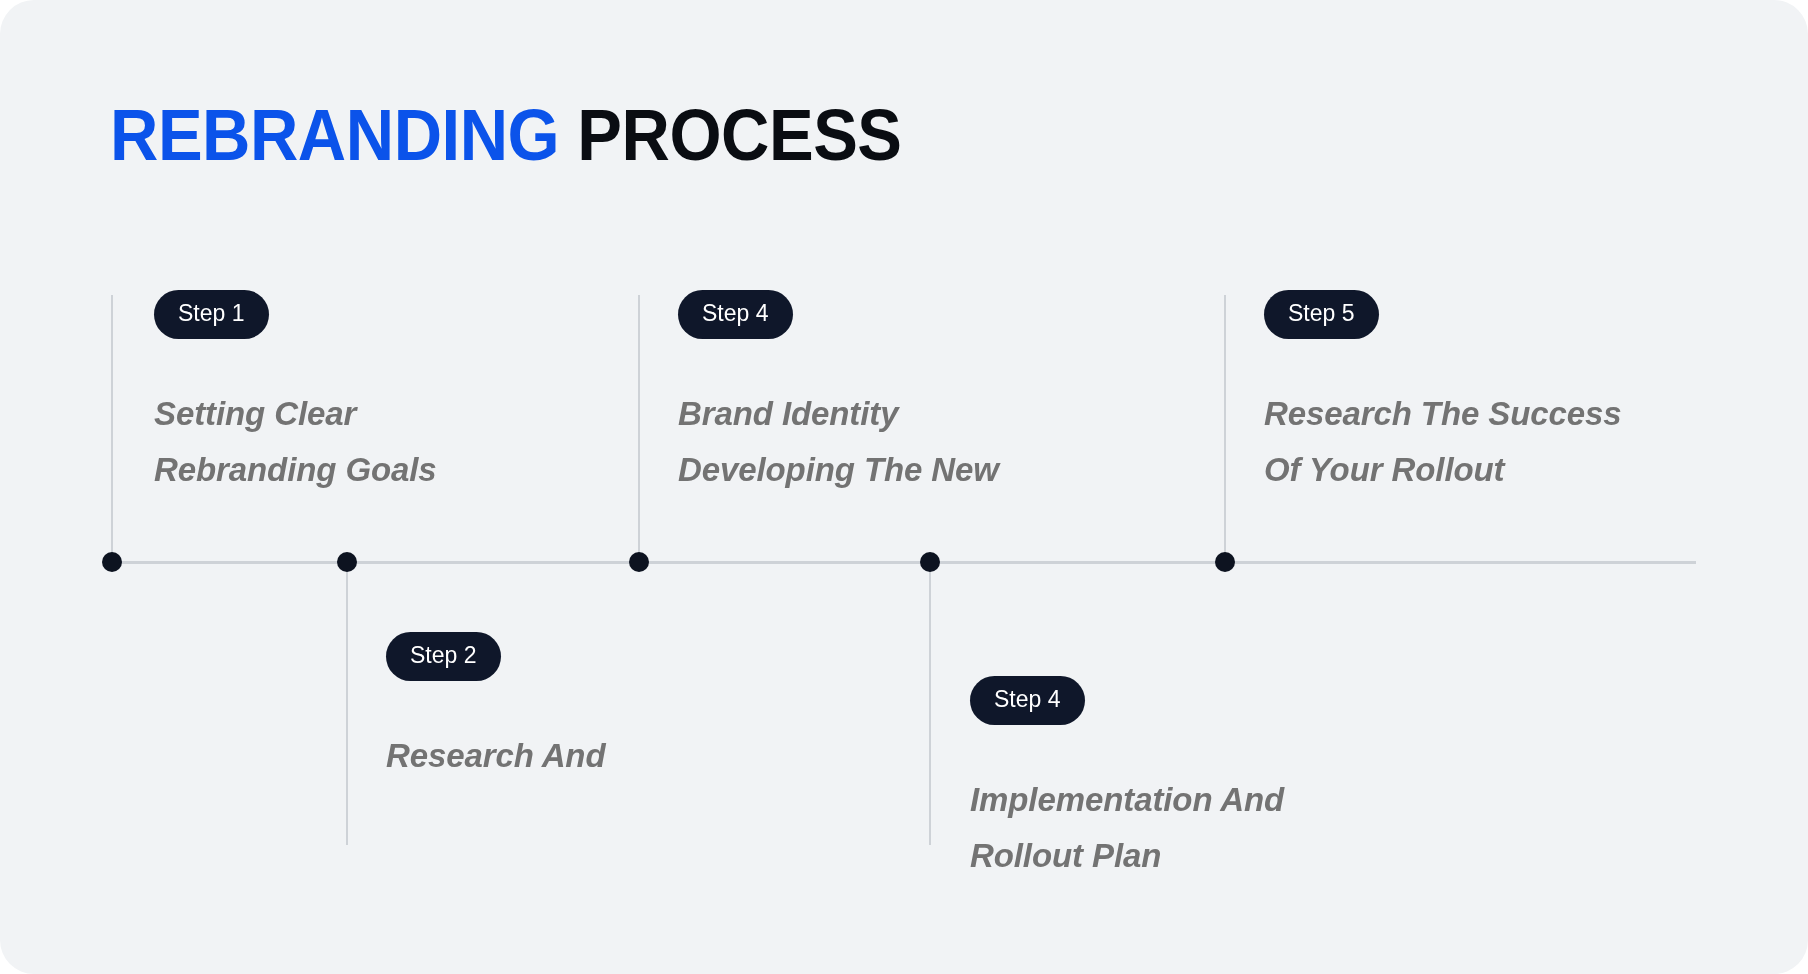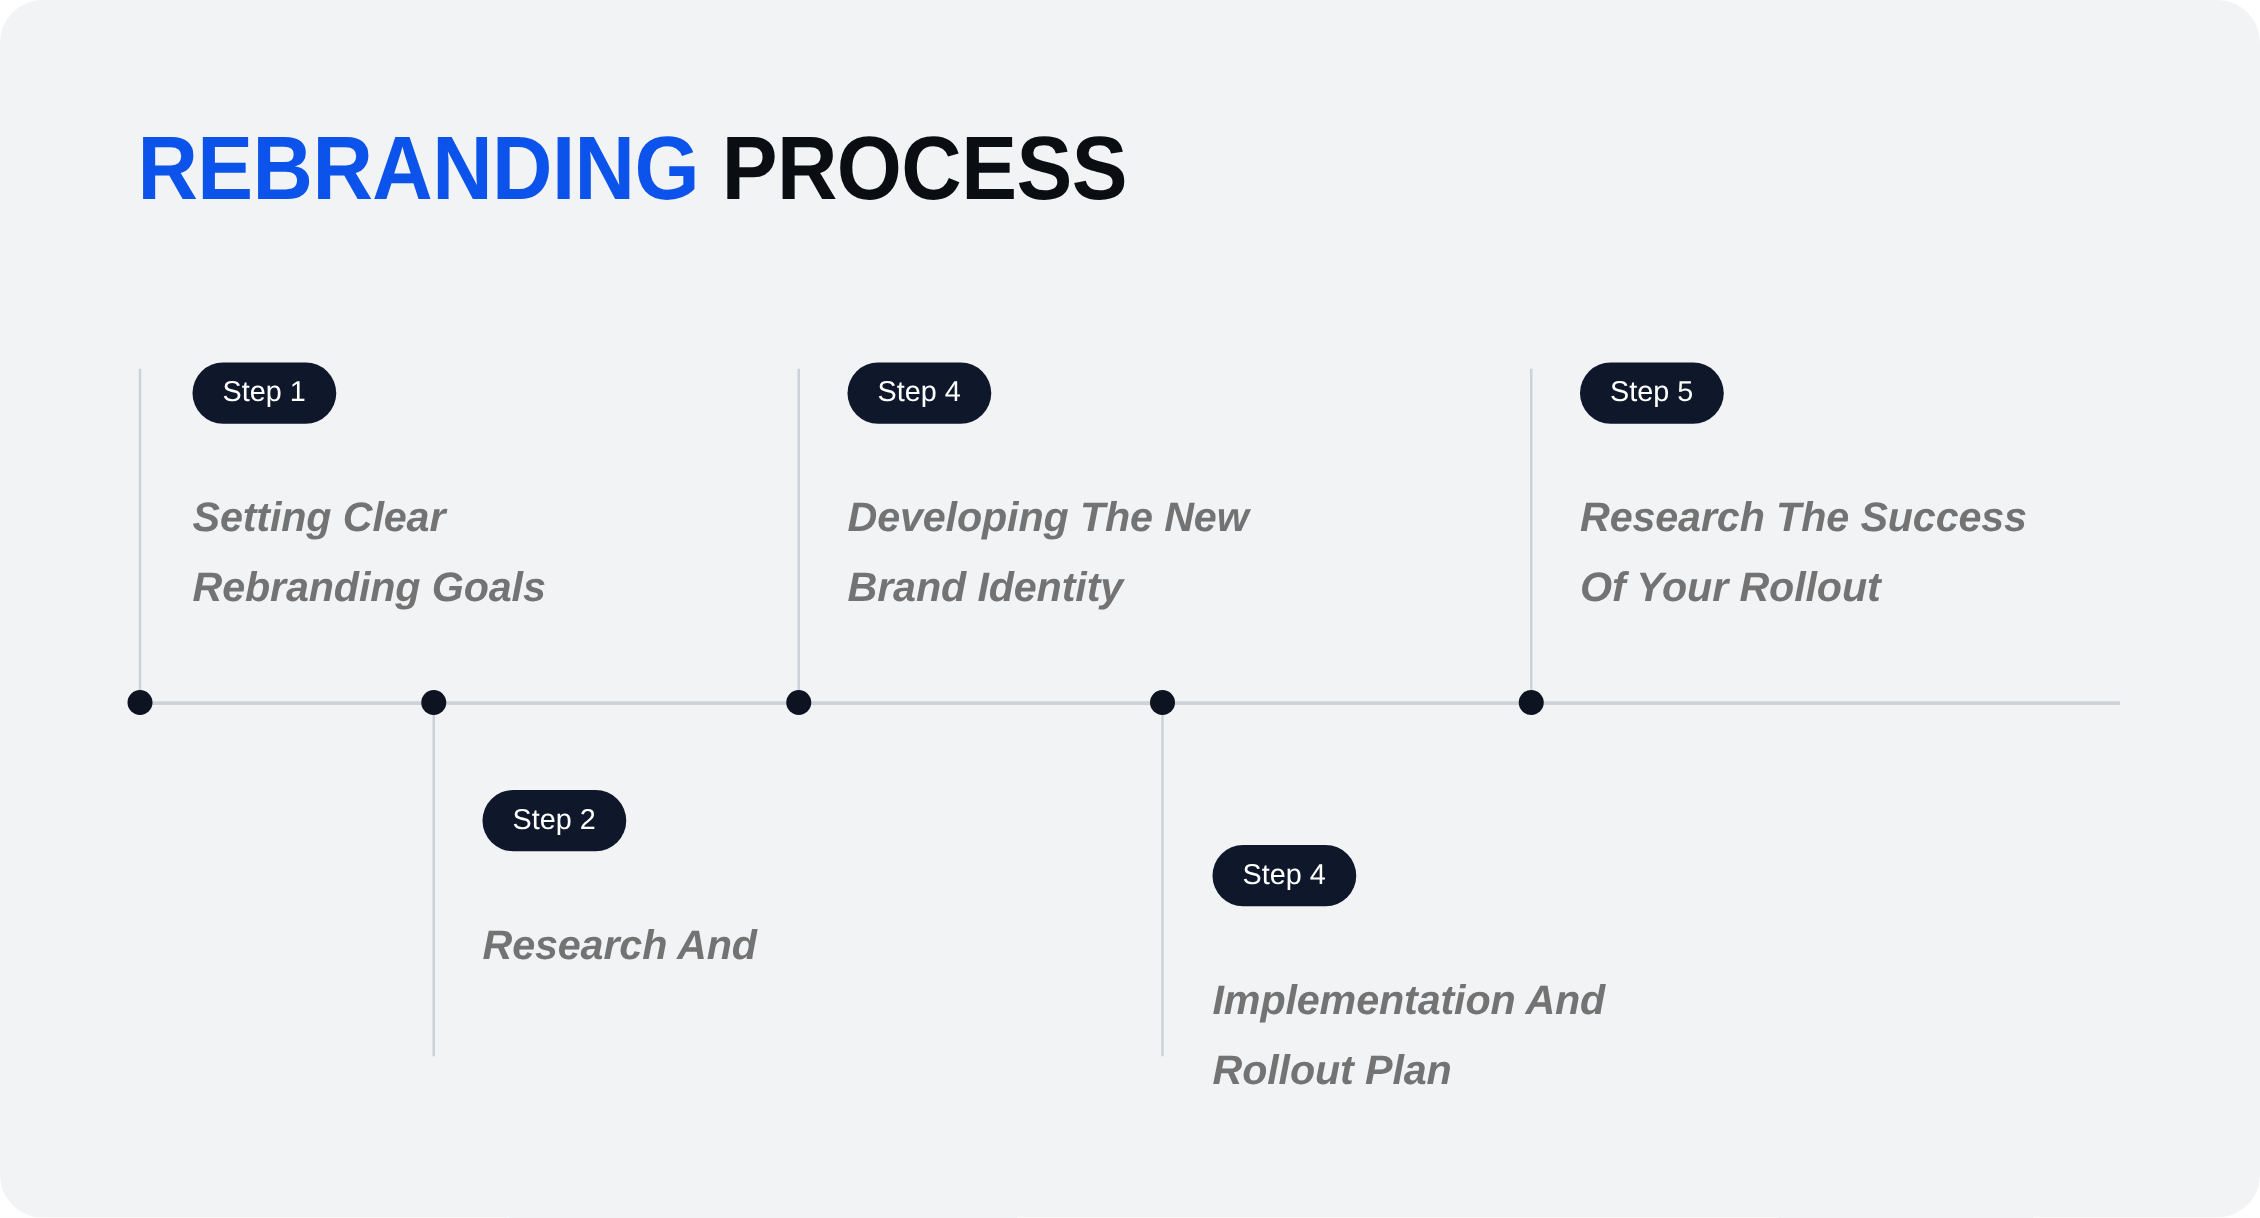--- a/index.html
+++ b/index.html
@@ -147,22 +147,22 @@
     <div class="step down" style="left:386px; top:632px;">
       <span class="badge">Step 2</span>
       <div class="step-title">
         <span class="ln">Research And</span>
       </div>
     </div>
 
     <div class="step up" style="left:678px; top:290px;">
       <span class="badge">Step 4</span>
       <div class="step-title">
+        <span class="ln">Brand Identity</span>
         <span class="ln">Developing The New</span>
-        <span class="ln">Brand Identity</span>
       </div>
     </div>
 
     <div class="step down" style="left:970px; top:676px;">
       <span class="badge">Step 4</span>
       <div class="step-title">
         <span class="ln">Implementation And</span>
         <span class="ln">Rollout Plan</span>
       </div>
     </div>

